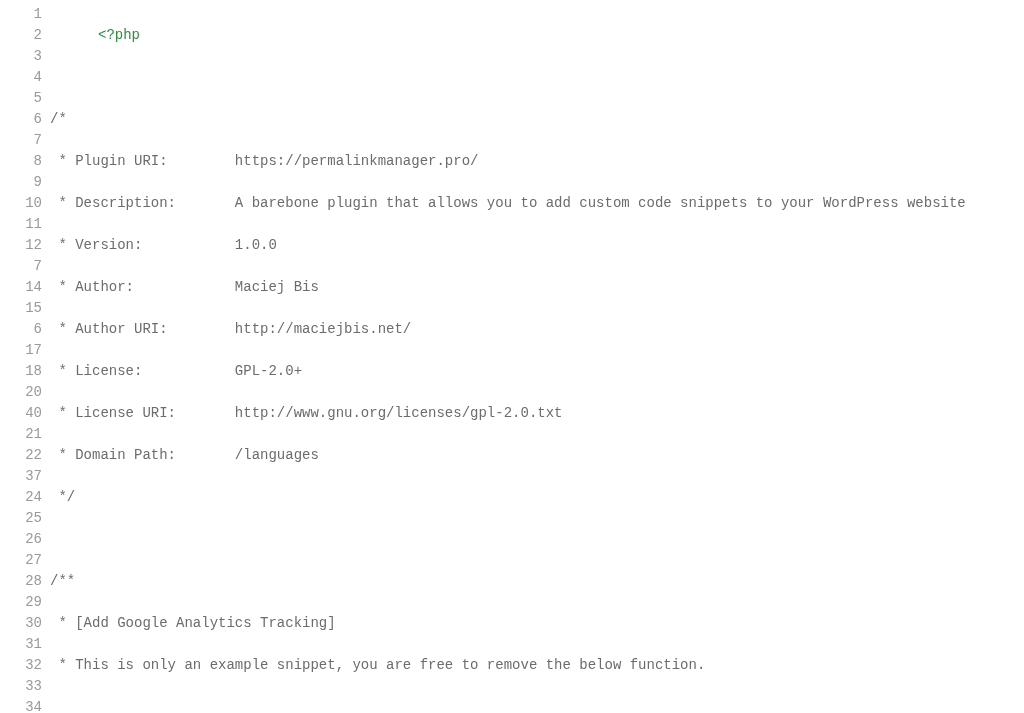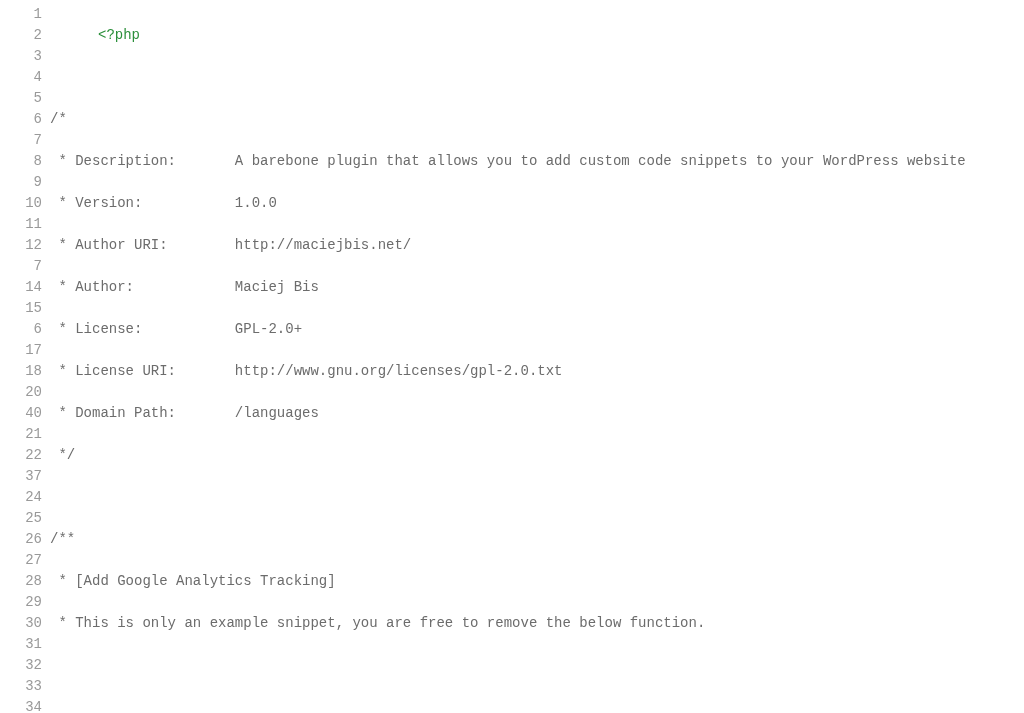--- a/index.html
+++ b/index.html
@@ -70,24 +70,25 @@
     <div>30</div>
     <div>31</div>
     <div>32</div>
     <div>33</div>
     <div>34</div>
   </div>
   <div class="code">
 <div><span class="phptag">&lt;?php</span></div>
 <div>​</div>
 <div class="comment">/*</div>
+<div class="comment"> * Plugin URI:        https://permalinkmanager.pro/</div>
 <div class="comment"> * Description:       A barebone plugin that allows you to add custom code snippets to your WordPress website</div>
 <div class="comment"> * Version:           1.0.0</div>
+<div class="comment"> * Author:            Maciej Bis</div>
 <div class="comment"> * Author URI:        http://maciejbis.net/</div>
-<div class="comment"> * Author:            Maciej Bis</div>
 <div class="comment"> * License:           GPL-2.0+</div>
 <div class="comment"> * License URI:       http://www.gnu.org/licenses/gpl-2.0.txt</div>
 <div class="comment"> * Domain Path:       /languages</div>
 <div class="comment"> */</div>
 <div>​</div>
 <div class="comment">/**</div>
 <div class="comment"> * [Add Google Analytics Tracking]</div>
 <div class="comment"> * This is only an example snippet, you are free to remove the below function.</div>
 
 

